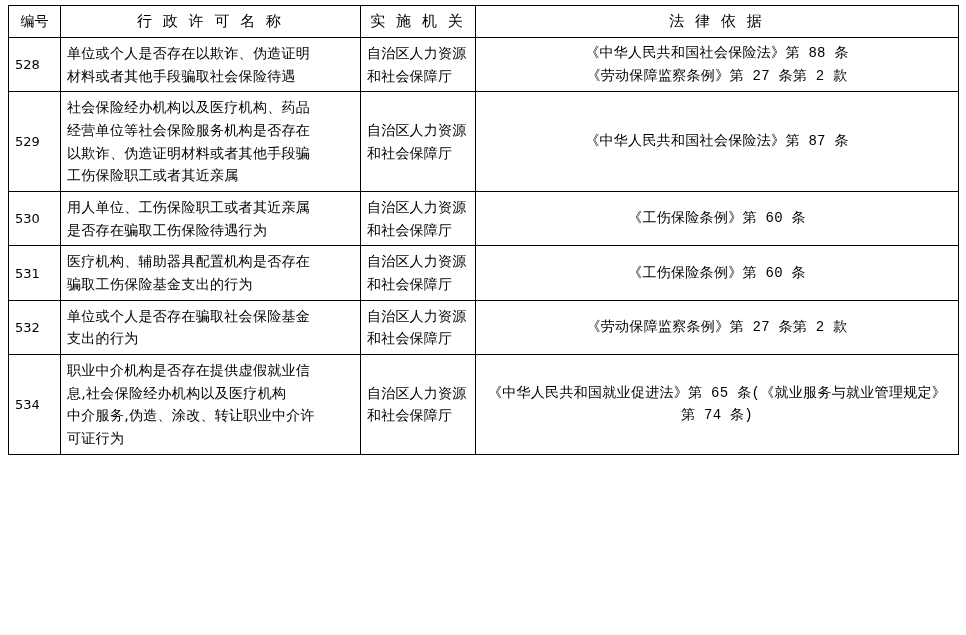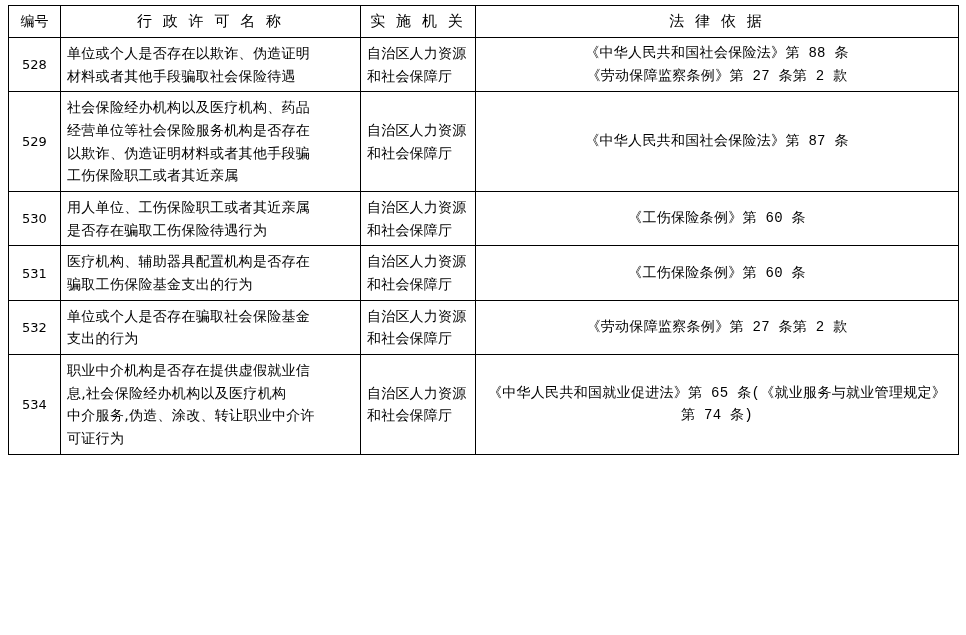--- a/index.html
+++ b/index.html
@@ -51,21 +51,20 @@
     font-size: 14px;
   }
   th.head-name,
   th.head-org,
   th.head-basis {
     letter-spacing: 3px;
     text-align: center;
   }
 
   td.cell-id {
-    text-align: center;
     font-size: 13px;
     letter-spacing: 0px;
   }
   td.cell-name,
   td.cell-org,
   td.cell-basis {
     font-size: 14px;
     line-height: 1.62;
     letter-spacing: 0.3px;
   }

